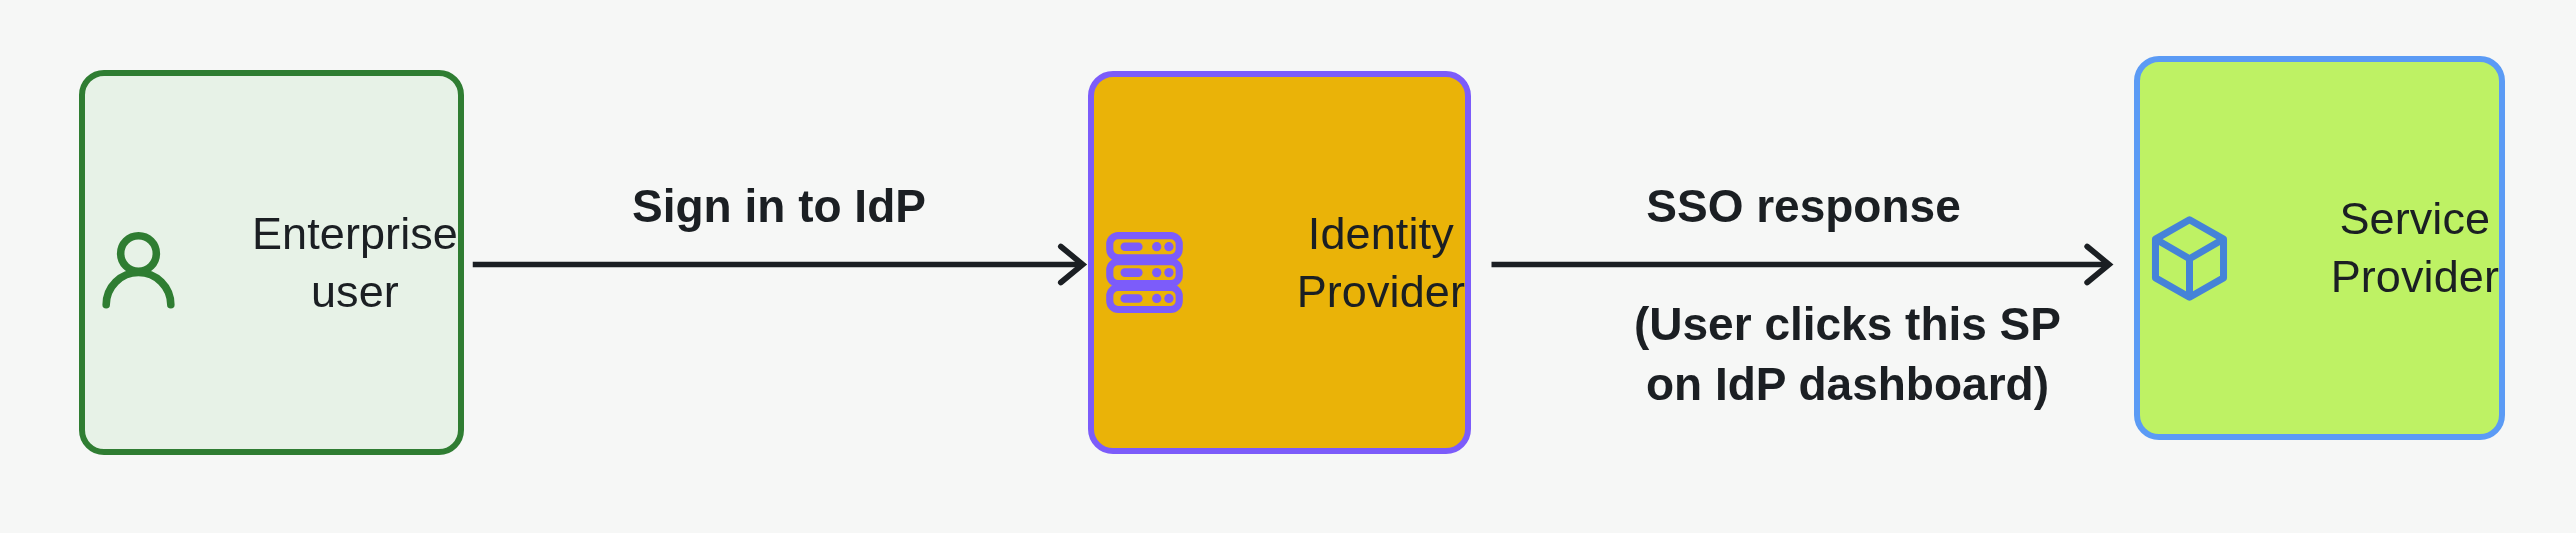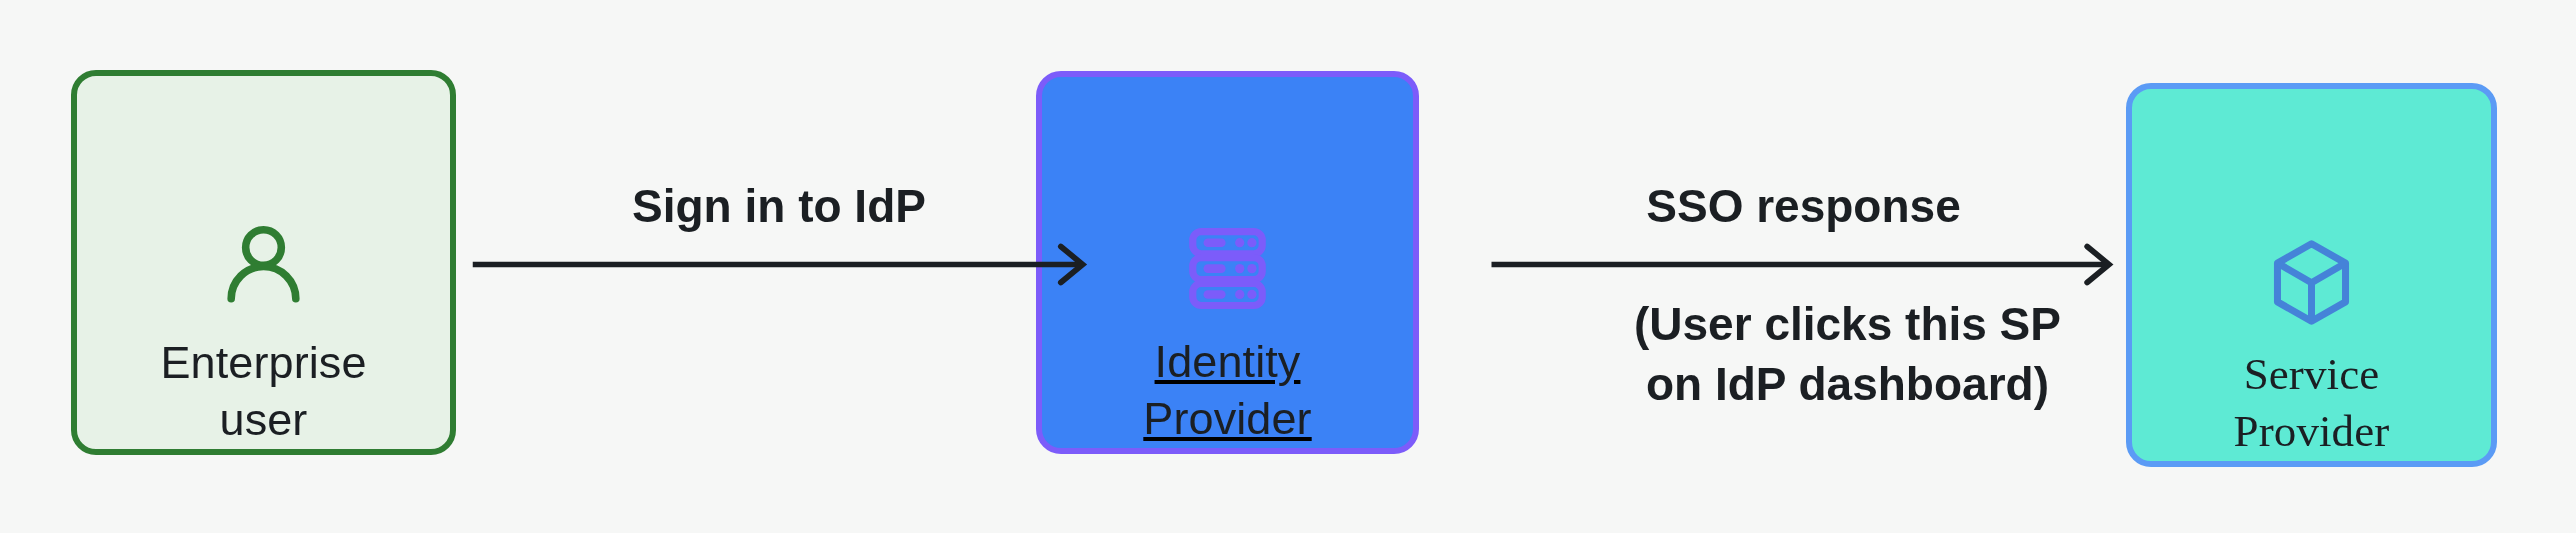--- a/index.html
+++ b/index.html
@@ -20,23 +20,24 @@
   }
 
   
   .node {
     position: absolute;
     box-sizing: border-box;
     border-radius: 25px;
     border-style: solid;
     border-width: 6.7px;
     display: flex;
-    flex-direction: column;
+    flex-direction: row;
     align-items: center;
-    justify-content: flex-end;
+    justify-content: space-between;
+    margin-left: 8px;
   }
   .node-icon {
     display: block;
     margin-top: 34px;
     margin-bottom: 9.5px;
   }
   .node-label {
     font-size: 45px;
     line-height: 1.28;
     color: #1b1f23;
@@ -48,36 +49,34 @@
 
   #node-user {
     left: 71px;
     top: 70px;
     width: 385px;
     height: 385px;
     border-color: #2f7d32;
     background: #e7f2e7;
   }
   #node-idp {
-    left: 1036px;
+    left: 1080px;
     top: 71px;
     width: 383px;
     height: 383px;
     border-color: #7c5cfa;
-    background: #3b82f6;
-    text-decoration: underline;
+    background: #eab308;
   }
   #node-sp {
     left: 2126px;
-    top: 83px;
+    top: 56px;
     width: 371px;
     height: 384px;
     border-color: #5b9bf5;
-    background: #5eead4;
-    font-family: Liberation Serif, serif;
+    background: #bef264;
   }
 
   
   .edge {
     position: absolute;
     height: 57px;
     display: block;
   }
   #edge-1 { left: 467px; top: 236px; width: 629px; }
   #edge-2 { left: 1488px; top: 236px; width: 634px; }

